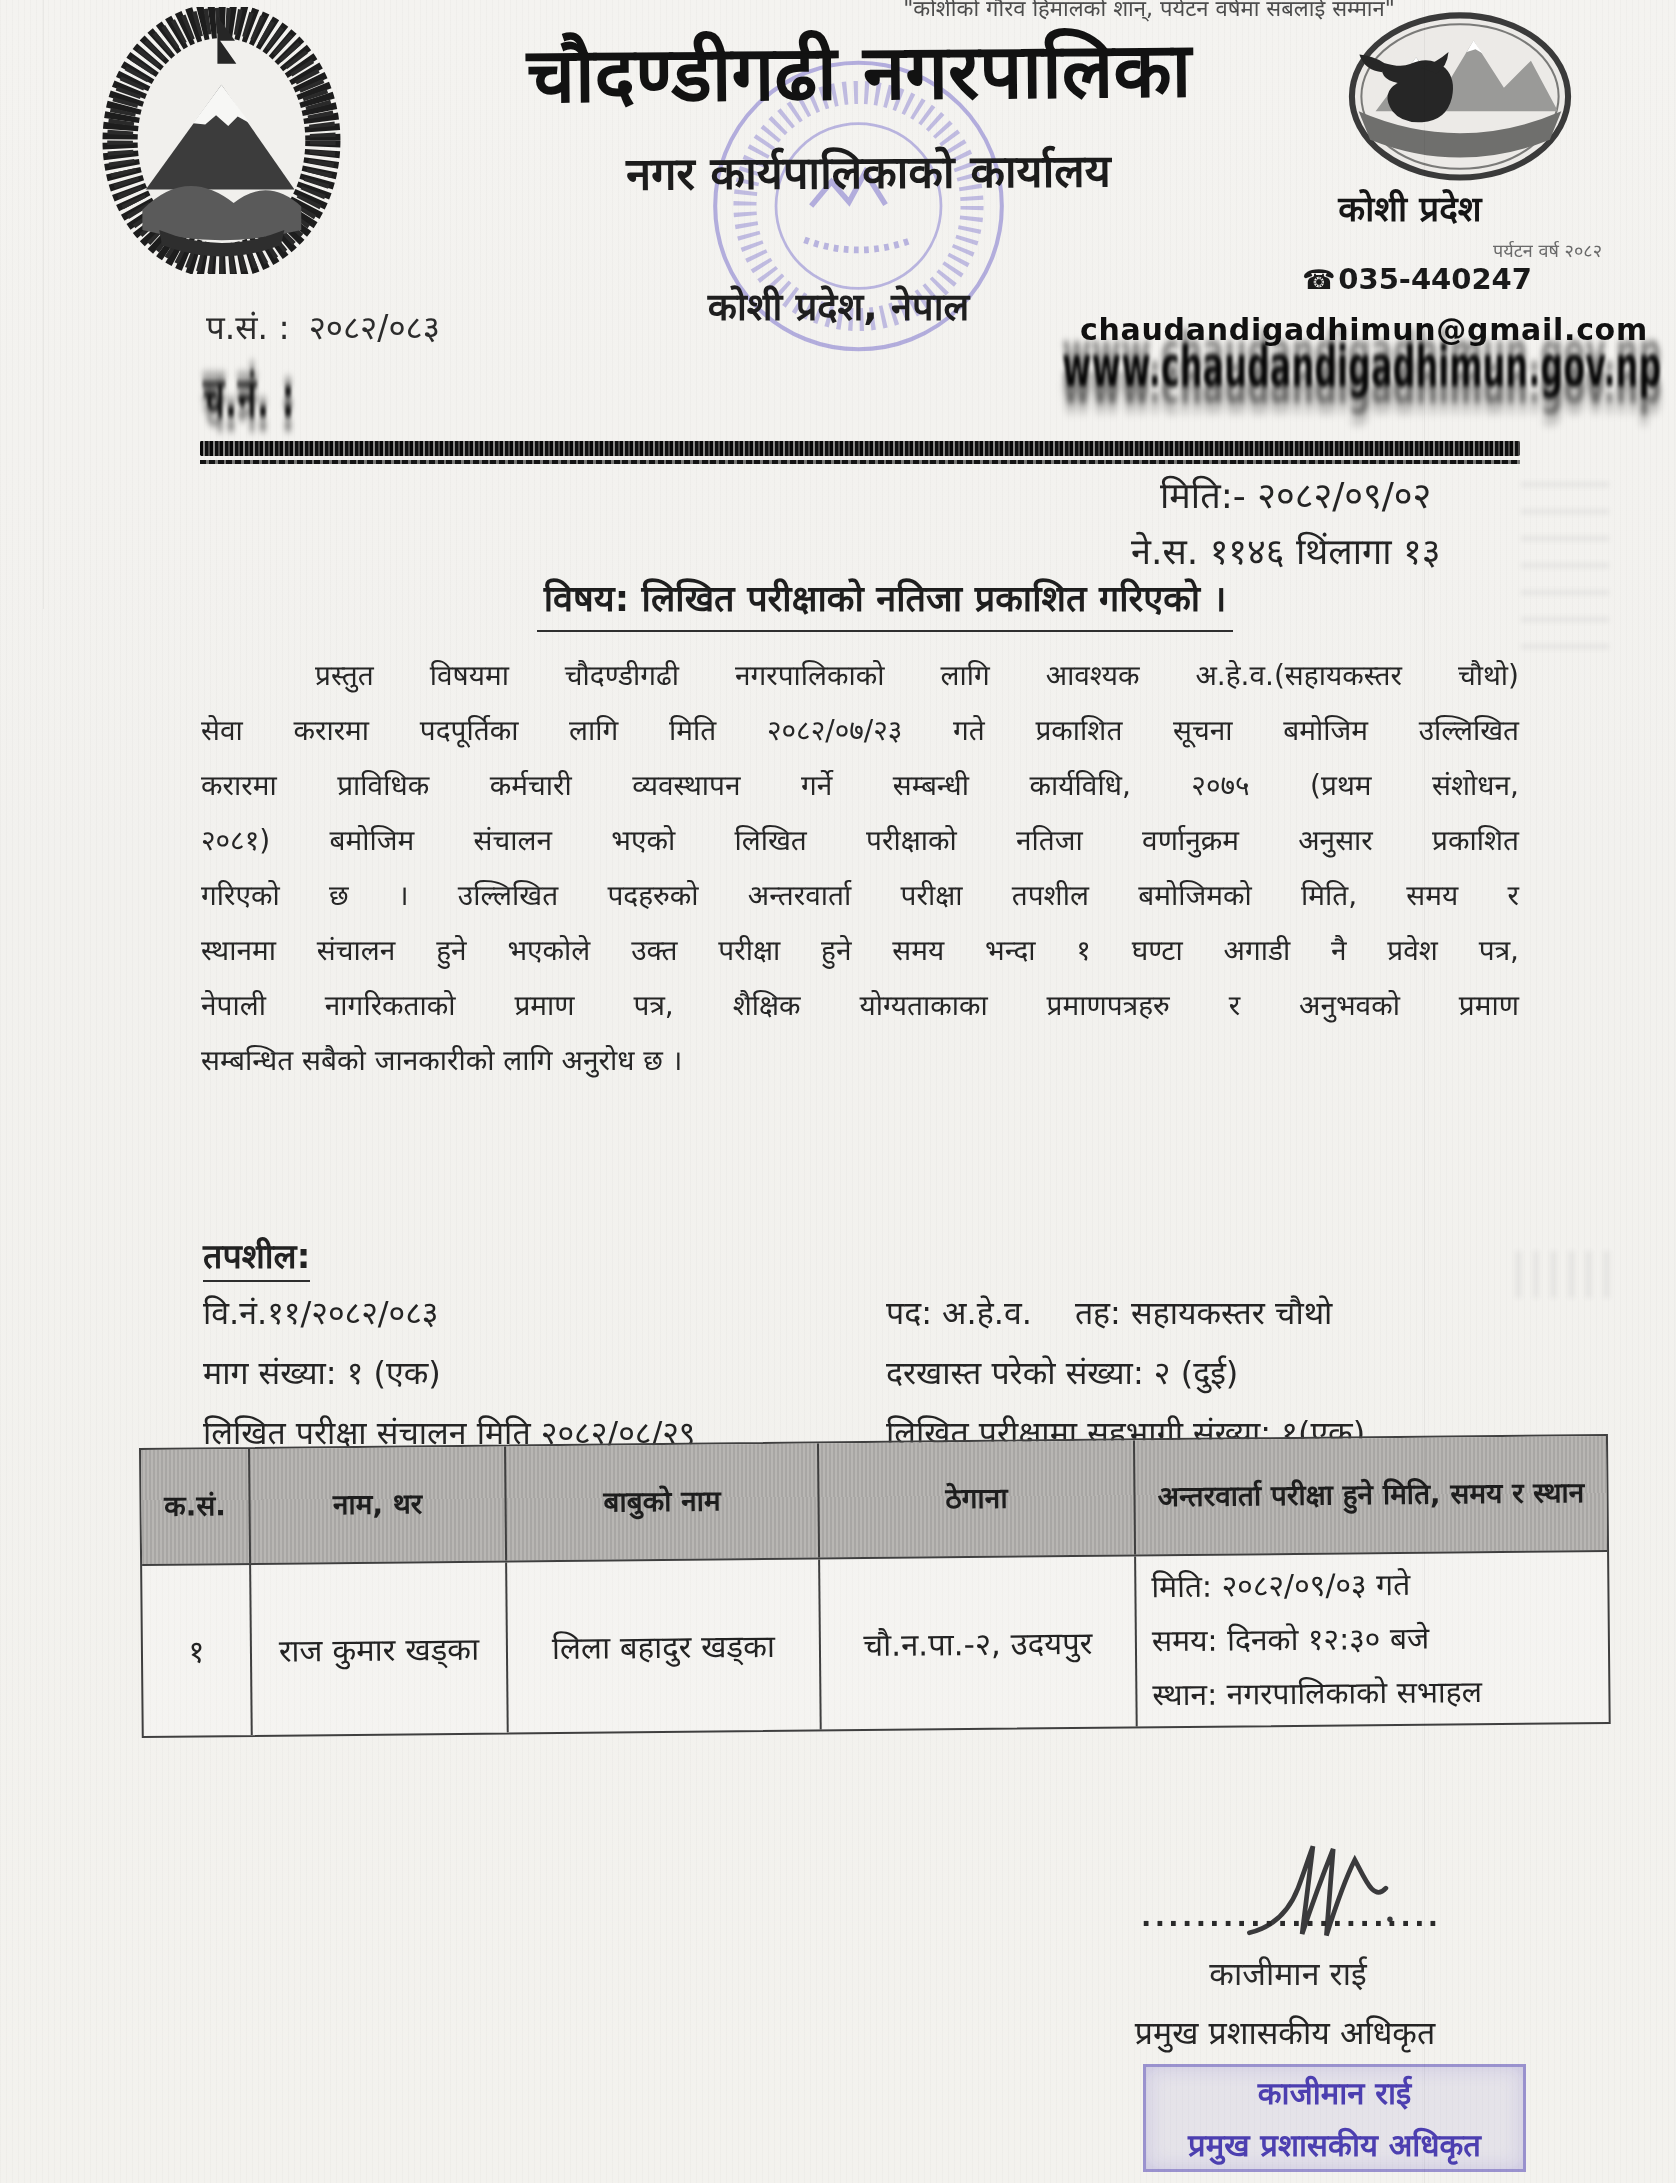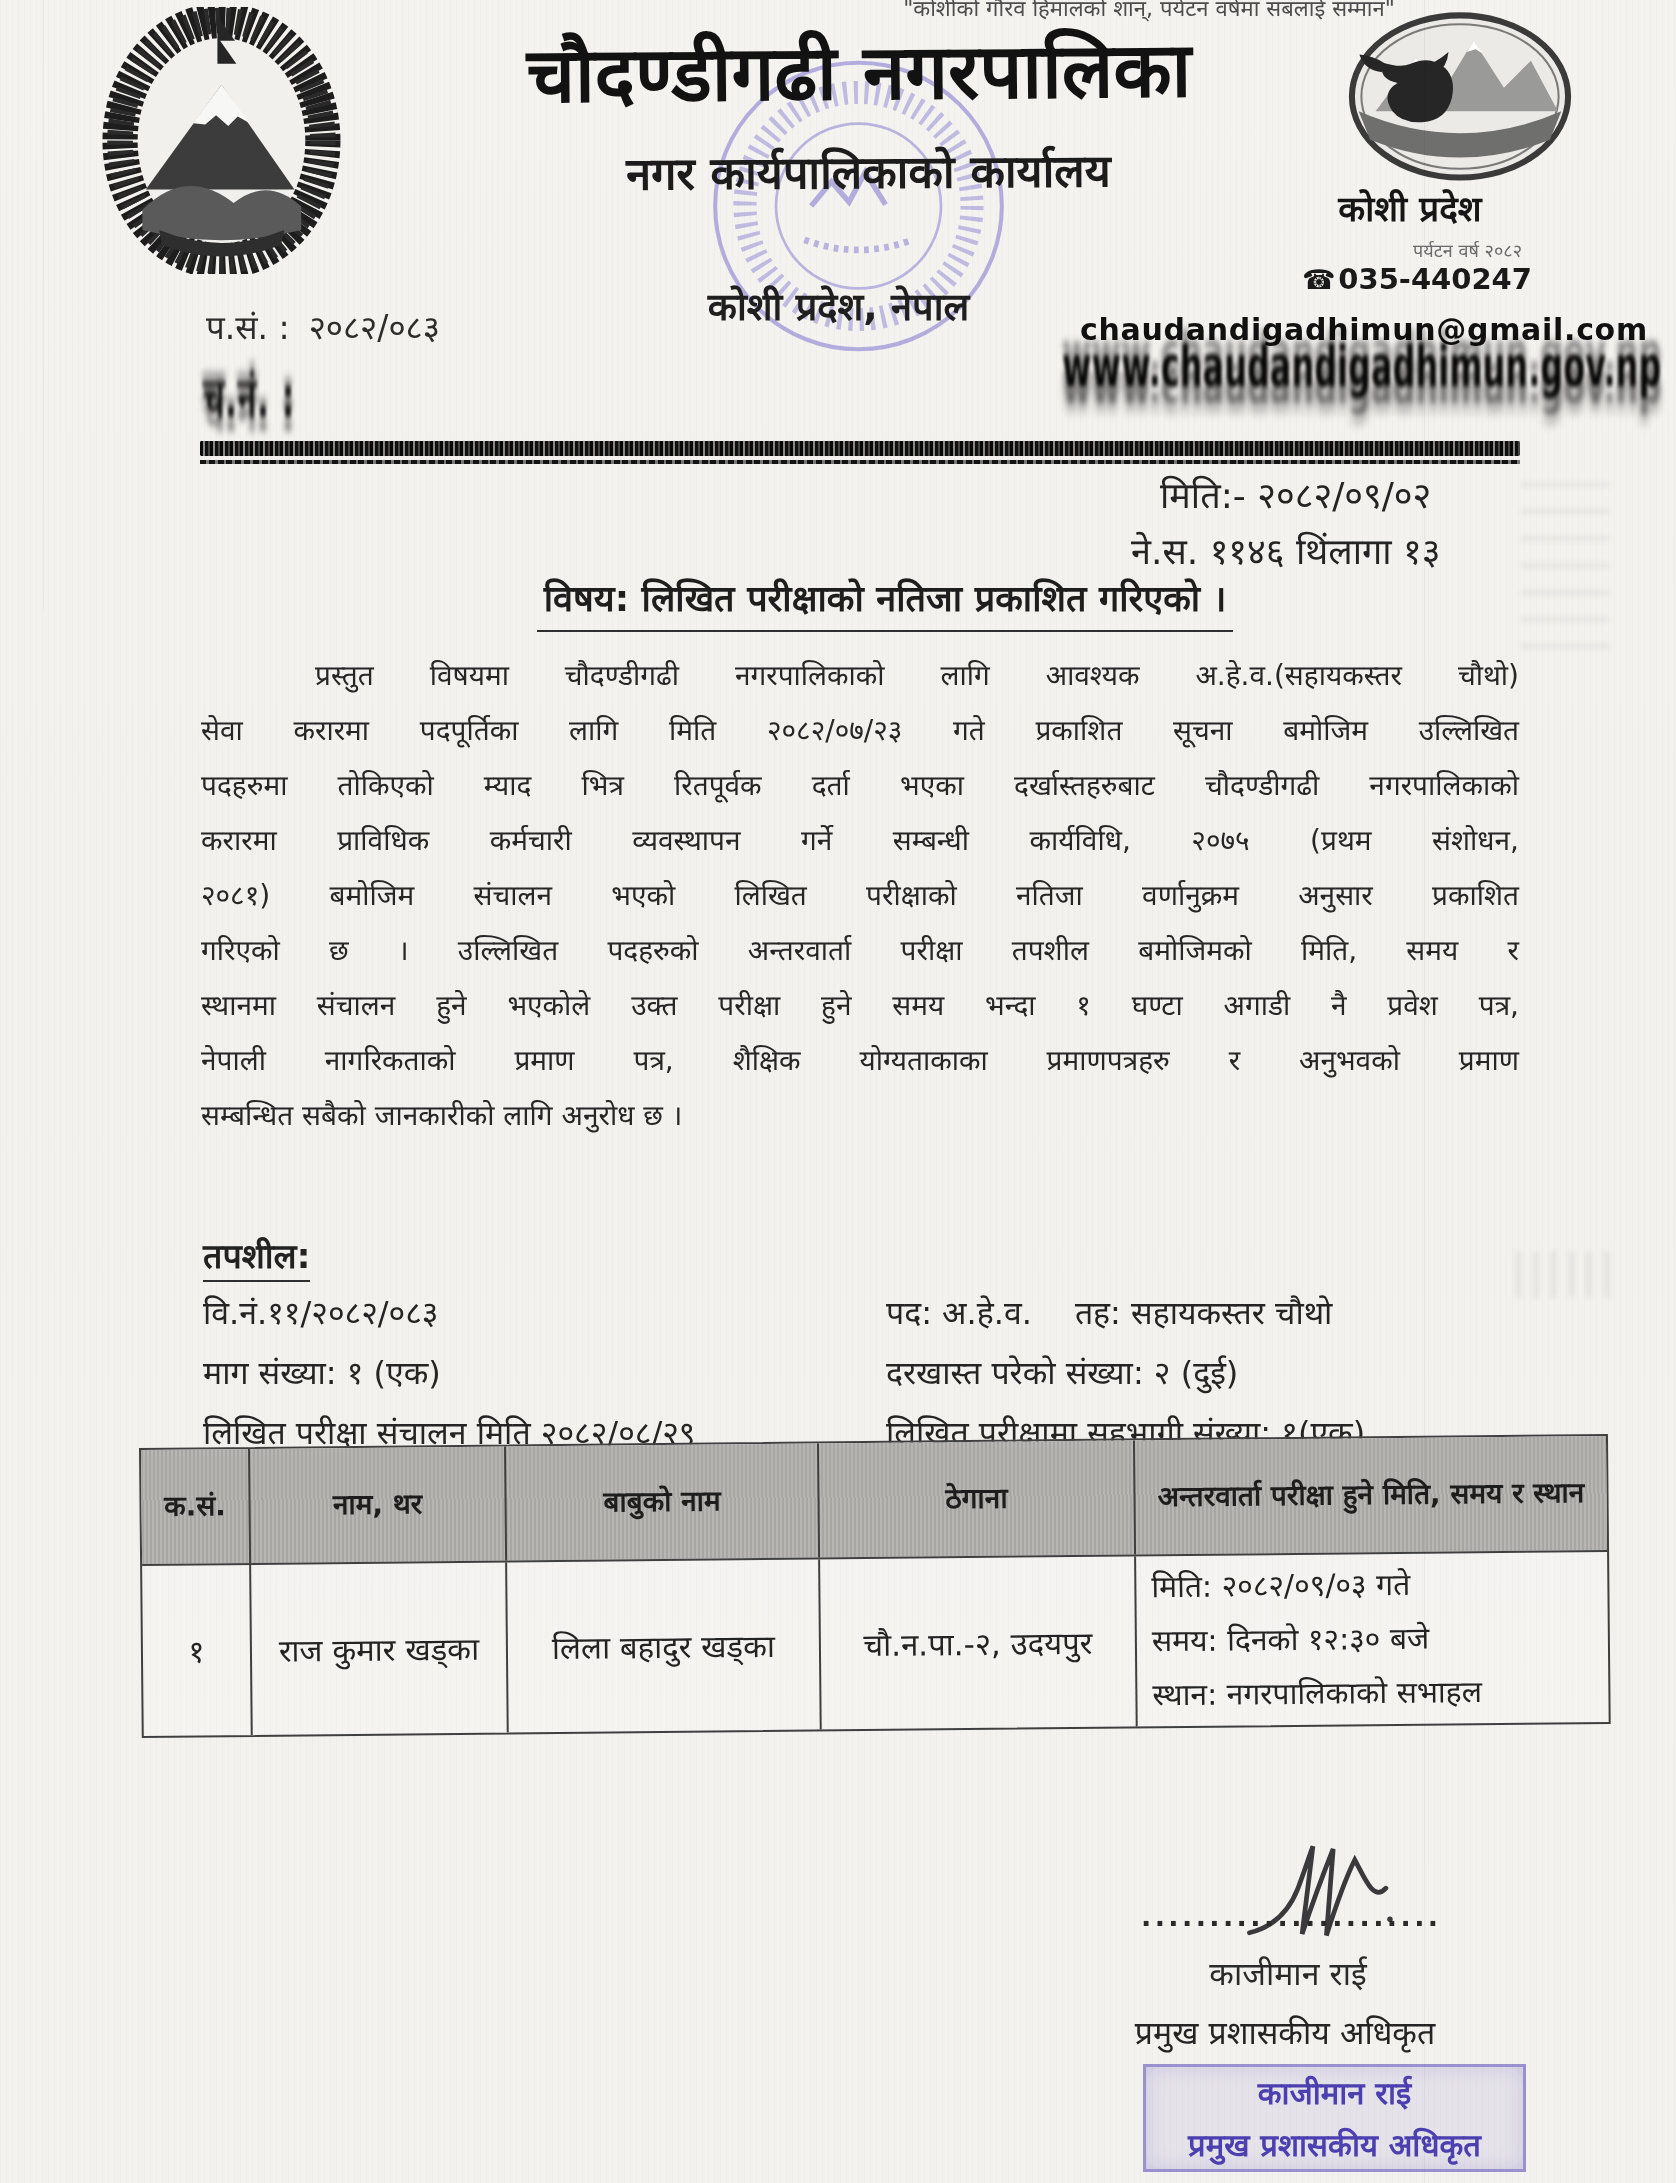--- a/index.html
+++ b/index.html
@@ -15,21 +15,21 @@
   
   .slogan{left:730px;top:-8px;width:838px;text-align:center;font-size:22px;color:#4d4d4d;font-weight:500;}
   .emblem-left{left:78px;top:6.8px;width:291px;height:267px;}
   .stamp-center{left:696px;top:37px;width:325px;height:338px;opacity:.85;}
   .title{left:352px;top:19px;width:1014px;text-align:center;font-size:76px;line-height:108px;font-weight:800;color:#121212;white-space:nowrap;transform:rotate(-0.5deg);z-index:2;}
   .office{left:412px;top:135px;width:913px;text-align:center;font-size:45px;line-height:76px;font-weight:700;color:#1c1c1c;transform:rotate(-0.4deg);z-index:2;}
   .addr1{left:602px;top:215px;width:460px;text-align:center;font-size:39px;line-height:62px;font-weight:700;color:#1f1f1f;z-index:2;}
   .addr2{left:595px;top:277px;width:487px;text-align:center;font-size:38px;line-height:61px;font-weight:700;color:#1f1f1f;z-index:2;}
   .emblem-right{left:1335px;top:10px;width:250px;height:179px;}
   .province{left:1295px;top:184px;width:230px;text-align:center;font-size:35px;font-weight:700;color:#161616;}
-  .tourism{left:1413px;top:238px;width:189px;text-align:left;font-size:18px;color:#6a6a6a;}
+  .tourism{left:1413px;top:238px;width:189px;text-align:right;font-size:18px;color:#6a6a6a;}
   .phone{left:1302px;top:262px;font-size:29px;font-weight:700;color:#1a1a1a;}
   .phone .glyph{font-size:27px;margin-right:2.7px;}
   .email{left:1080px;top:312px;font-size:30px;font-weight:700;letter-spacing:0.7px;color:#111;}
   .website{left:1062px;top:350px;width:460px;text-align:center;font-size:32px;font-weight:800;color:#050505;
     transform:scaleY(1.8);transform-origin:50% 60%;filter:blur(1.4px);
     text-shadow:0 9.5px 3.4px rgba(0,0,0,0.5),0 -7.4px 3.4px rgba(0,0,0,0.45),0 15px 5.4px rgba(0,0,0,0.25);}
   
   .ref{left:206px;top:304px;font-size:33px;color:#2c2c2c;}
   .ref .val{margin-left:19px;}
   .chano{left:203px;top:373px;width:108px;font-size:34px;font-weight:700;color:#0e0e0e;
@@ -154,21 +154,20 @@
   <div class="abs date1">मिति:- २०८२/०९/०२</div>
   <div class="abs date2">ने.स. ११४६ थिंलागा १३</div>
 
   <div class="abs subject">
     <span class="subject-inner">विषय: लिखित परीक्षाको नतिजा प्रकाशित गरिएको ।</span>
   </div>
 
   <div class="abs body-text">
     <div class="bl indent">प्रस्तुत विषयमा चौदण्डीगढी नगरपालिकाको लागि आवश्यक अ.हे.व.(सहायकस्तर चौथो)</div>
     <div class="bl">सेवा करारमा पदपूर्तिका लागि मिति २०८२/०७/२३ गते प्रकाशित सूचना बमोजिम उल्लिखित</div>
-    <div class="bl">पदहरुमा तोकिएको म्याद भित्र रितपूर्वक दर्ता भएका दर्खास्तहरुबाट चौदण्डीगढी नगरपालिकाको</div>
     <div class="bl">करारमा प्राविधिक कर्मचारी व्यवस्थापन गर्ने सम्बन्धी कार्यविधि, २०७५ (प्रथम संशोधन,</div>
     <div class="bl">२०८१) बमोजिम संचालन भएको लिखित परीक्षाको नतिजा वर्णानुक्रम अनुसार प्रकाशित</div>
     <div class="bl">गरिएको छ । उल्लिखित पदहरुको अन्तरवार्ता परीक्षा तपशील बमोजिमको मिति, समय र</div>
     <div class="bl">स्थानमा संचालन हुने भएकोले उक्त परीक्षा हुने समय भन्दा १ घण्टा अगाडी नै प्रवेश पत्र,</div>
     <div class="bl">नेपाली नागरिकताको प्रमाण पत्र, शैक्षिक योग्यताकाका प्रमाणपत्रहरु र अनुभवको प्रमाण</div>
     <div class="bl last">सम्बन्धित सबैको जानकारीको लागि अनुरोध छ ।</div>
   </div>
 
   <div class="abs tapasil">
     <span>तपशील:</span>

